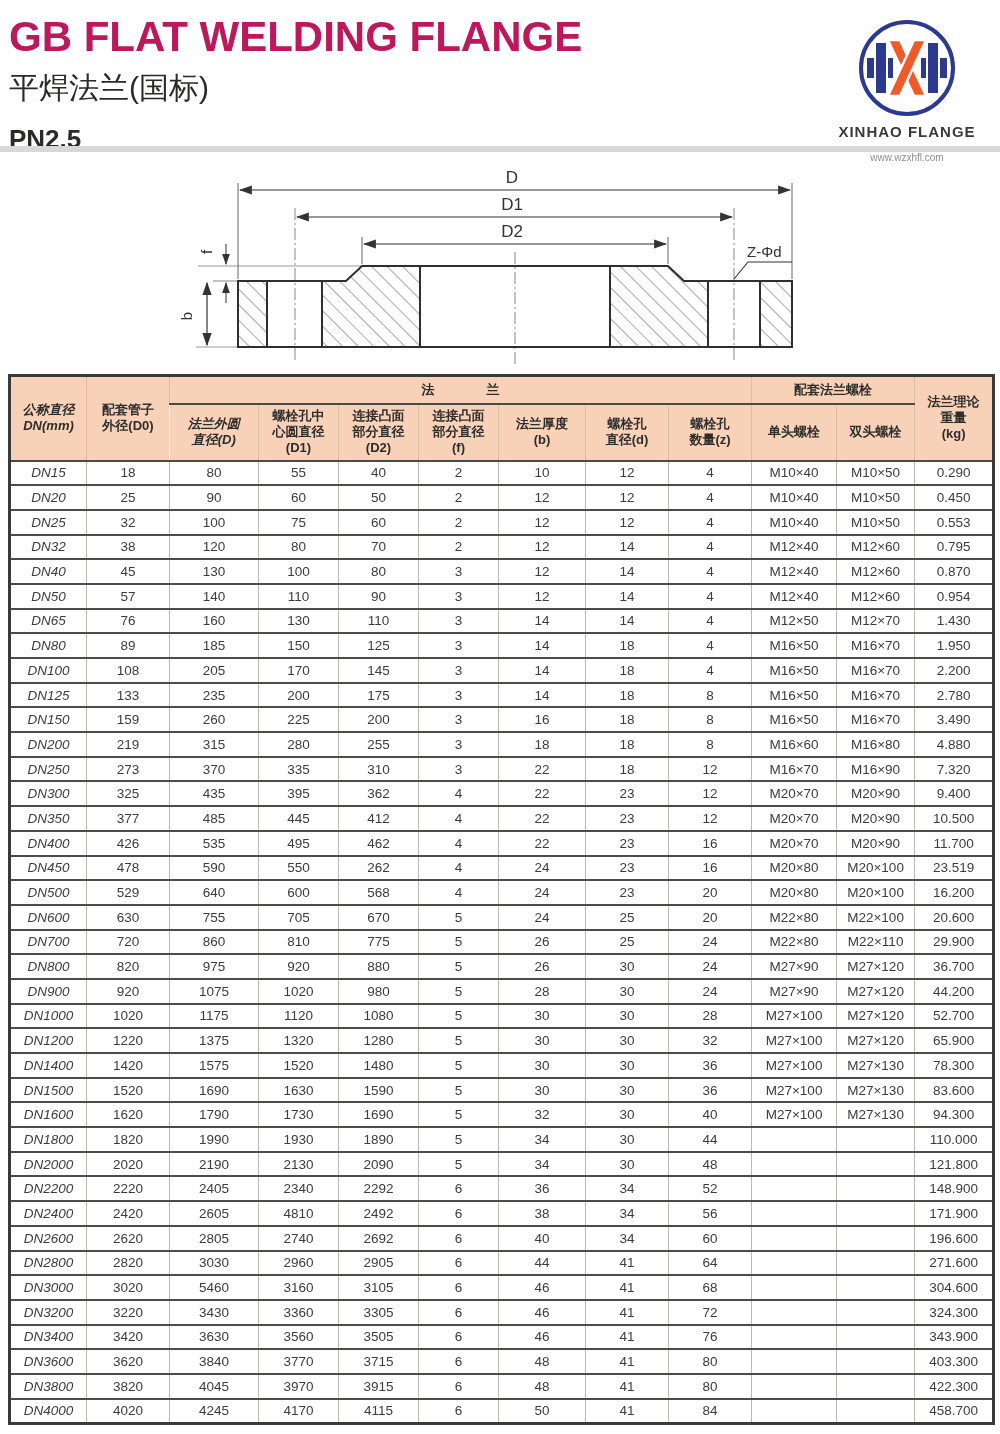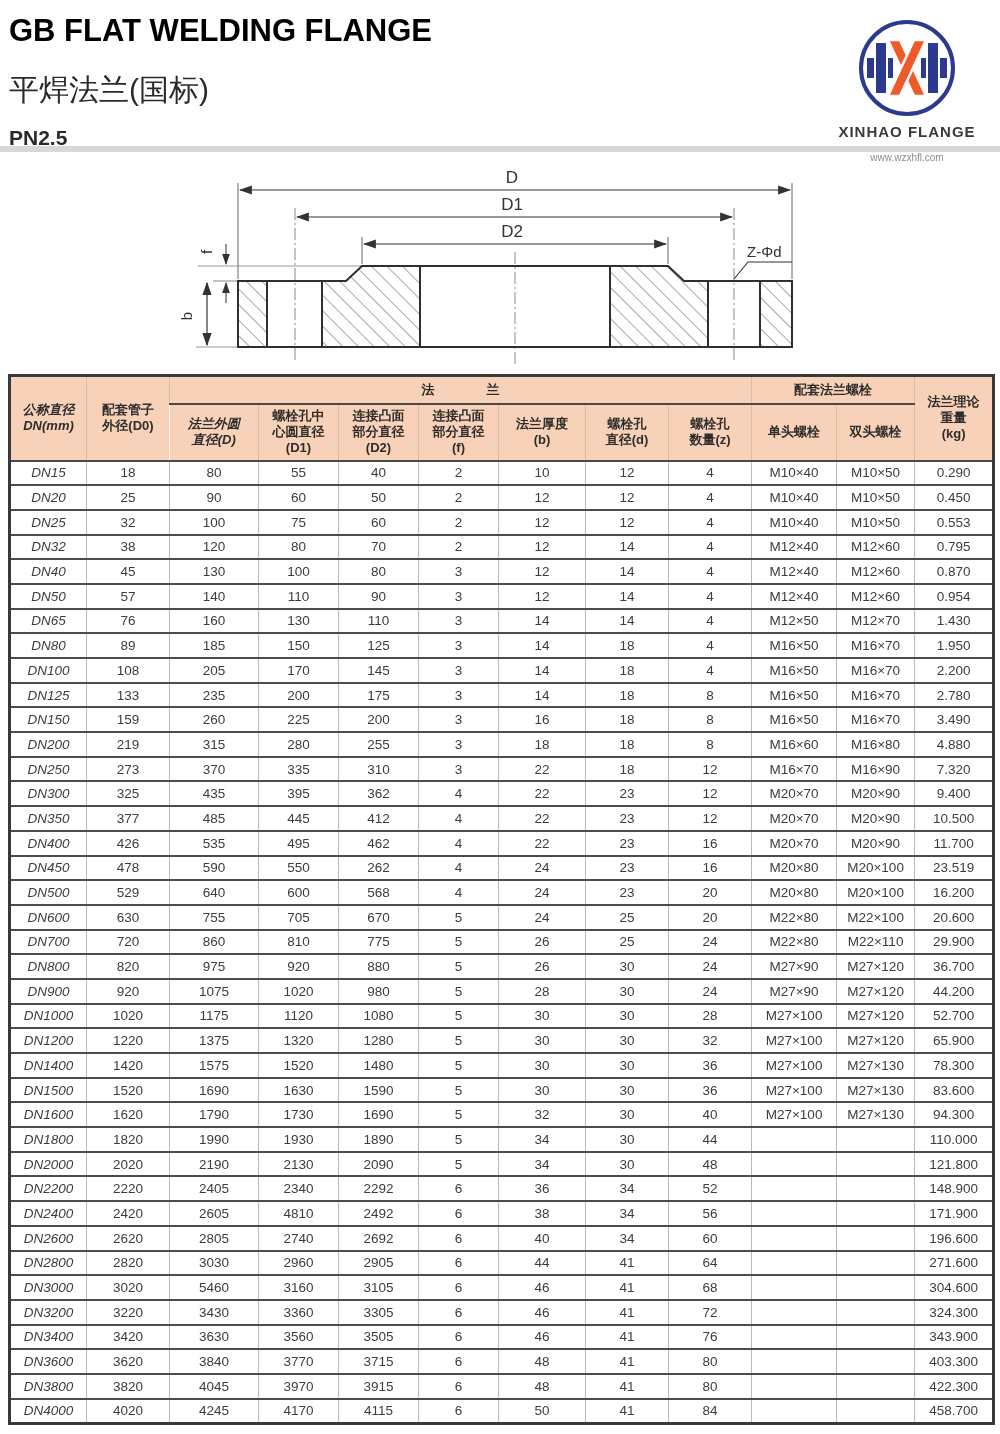--- a/index.html
+++ b/index.html
@@ -2,23 +2,23 @@
 <html><head>
 <meta charset="utf-8">
 <style>
   * { margin:0; padding:0; box-sizing:border-box; }
   html,body { background:#fff; }
   body { font-family:"Liberation Sans","DejaVu Sans",sans-serif; color:#333; }
   .page { position:relative; width:1000px; height:1434px; background:#ffffff; overflow:hidden; }
 
   
   .title-block { position:absolute; left:9px; top:14px; }
-  .title-en { font-size:31px; font-weight:bold; color:#000000; letter-spacing:0; line-height:1.1; }
-  .title-cn { font-size:30px; color:#2b2a28; margin-top:25px; line-height:1.1; }
-  .title-pn { font-size:21px; font-weight:bold; color:#2b2a28; margin-top:20px; }
+  .title-en { font-size:42px; font-weight:bold; color:#be185d; letter-spacing:0; line-height:1.1; }
+  .title-cn { font-size:30px; color:#2b2a28; margin-top:11px; line-height:1.1; }
+  .title-pn { font-size:26px; font-weight:bold; color:#2b2a28; margin-top:20px; }
 
   
   .logo { position:absolute; left:822px; top:18px; width:170px; text-align:center; }
   .logo-name { font-size:15px; font-weight:bold; color:#3a3a3a; letter-spacing:1px; margin-top:1px; }
   .logo-url { font-size:10px; color:#8d8d8d; margin-top:12px; }
 
   
   .divider { position:absolute; left:0; top:146px; width:1000px; height:6px; background:#d8d8d8; }
 
   

